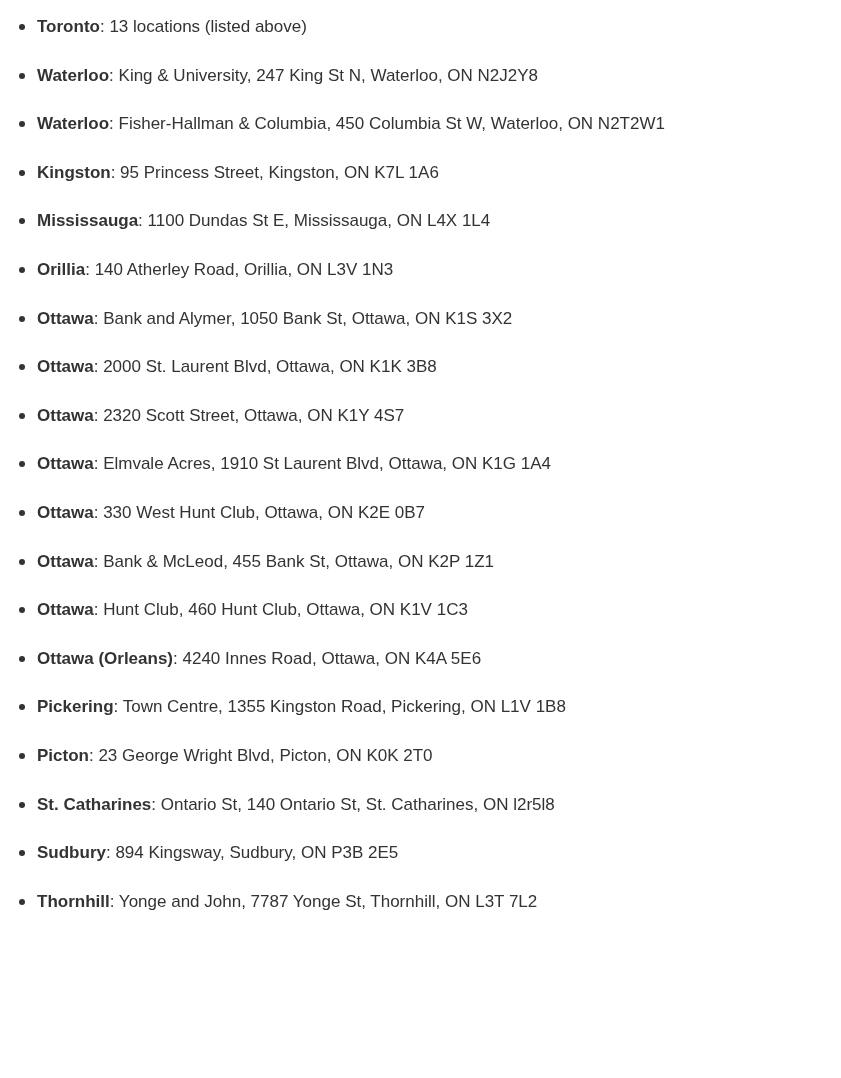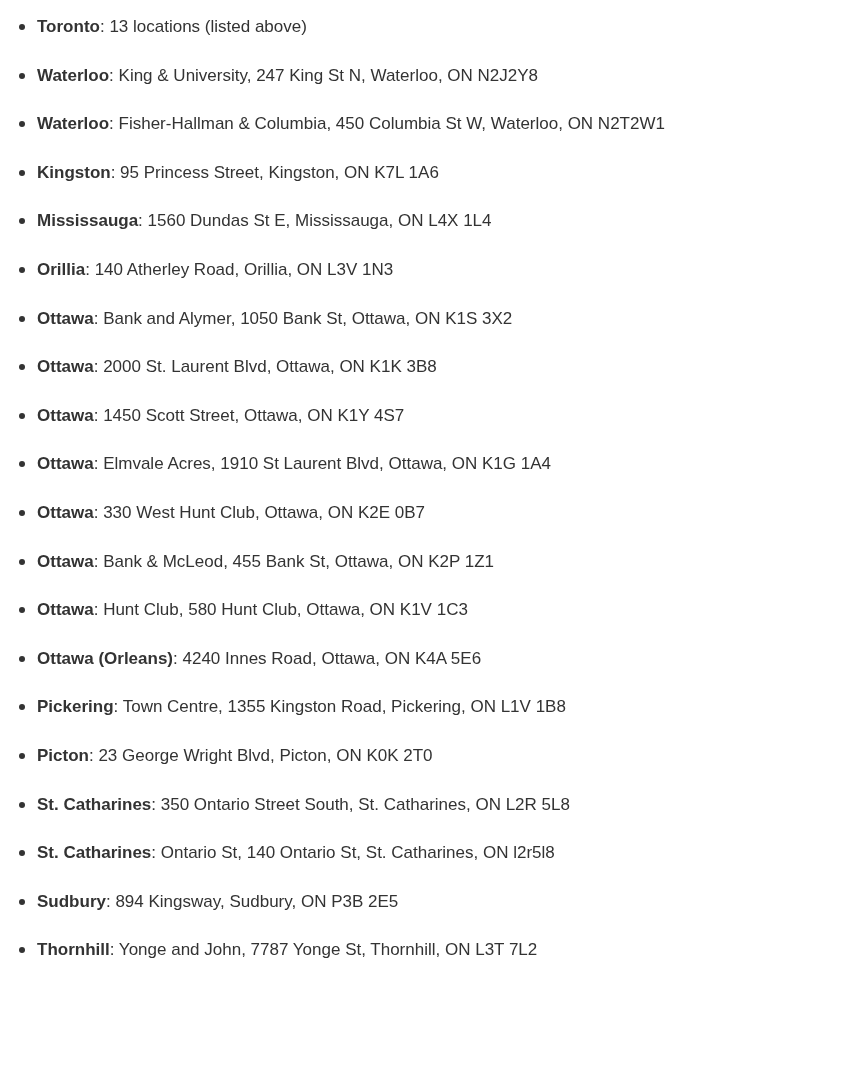--- a/index.html
+++ b/index.html
@@ -41,29 +41,28 @@
   }
 </style>
 </head>
 <body>
 
 <ul class="locations">
     <li><span class="bullet"></span><strong>Toronto</strong><span>: 13 locations (listed above)</span></li>
     <li><span class="bullet"></span><strong>Waterloo</strong><span>: King &amp; University, 247 King St N, Waterloo, ON N2J2Y8</span></li>
     <li><span class="bullet"></span><strong>Waterloo</strong><span>: Fisher-Hallman &amp; Columbia, 450 Columbia St W, Waterloo, ON N2T2W1</span></li>
     <li><span class="bullet"></span><strong>Kingston</strong><span>: 95 Princess Street, Kingston, ON K7L 1A6</span></li>
-    <li><span class="bullet"></span><strong>Mississauga</strong><span>: 1560 Dundas St E, Mississauga, ON L4X 1L4</span></li>
+    <li><span class="bullet"></span><strong>Mississauga</strong><span>: 1100 Dundas St E, Mississauga, ON L4X 1L4</span></li>
     <li><span class="bullet"></span><strong>Orillia</strong><span>: 140 Atherley Road, Orillia, ON L3V 1N3</span></li>
     <li><span class="bullet"></span><strong>Ottawa</strong><span>: Bank and Alymer, 1050 Bank St, Ottawa, ON K1S 3X2</span></li>
     <li><span class="bullet"></span><strong>Ottawa</strong><span>: 2000 St. Laurent Blvd, Ottawa, ON K1K 3B8</span></li>
-    <li><span class="bullet"></span><strong>Ottawa</strong><span>: 1450 Scott Street, Ottawa, ON K1Y 4S7</span></li>
+    <li><span class="bullet"></span><strong>Ottawa</strong><span>: 2320 Scott Street, Ottawa, ON K1Y 4S7</span></li>
     <li><span class="bullet"></span><strong>Ottawa</strong><span>: Elmvale Acres, 1910 St Laurent Blvd, Ottawa, ON K1G 1A4</span></li>
     <li><span class="bullet"></span><strong>Ottawa</strong><span>: 330 West Hunt Club, Ottawa, ON K2E 0B7</span></li>
     <li><span class="bullet"></span><strong>Ottawa</strong><span>: Bank &amp; McLeod, 455 Bank St, Ottawa, ON K2P 1Z1</span></li>
-    <li><span class="bullet"></span><strong>Ottawa</strong><span>: Hunt Club, 580 Hunt Club, Ottawa, ON K1V 1C3</span></li>
+    <li><span class="bullet"></span><strong>Ottawa</strong><span>: Hunt Club, 460 Hunt Club, Ottawa, ON K1V 1C3</span></li>
     <li><span class="bullet"></span><strong>Ottawa (Orleans)</strong><span>: 4240 Innes Road, Ottawa, ON K4A 5E6</span></li>
     <li><span class="bullet"></span><strong>Pickering</strong><span>: Town Centre, 1355 Kingston Road, Pickering, ON L1V 1B8</span></li>
     <li><span class="bullet"></span><strong>Picton</strong><span>: 23 George Wright Blvd, Picton, ON K0K 2T0</span></li>
-    <li><span class="bullet"></span><strong>St. Catharines</strong><span>: 350 Ontario Street South, St. Catharines, ON L2R 5L8</span></li>
     <li><span class="bullet"></span><strong>St. Catharines</strong><span>: Ontario St, 140 Ontario St, St. Catharines, ON l2r5l8</span></li>
     <li><span class="bullet"></span><strong>Sudbury</strong><span>: 894 Kingsway, Sudbury, ON P3B 2E5</span></li>
     <li><span class="bullet"></span><strong>Thornhill</strong><span>: Yonge and John, 7787 Yonge St, Thornhill, ON L3T 7L2</span></li>
   </ul>
 
 </body></html>

